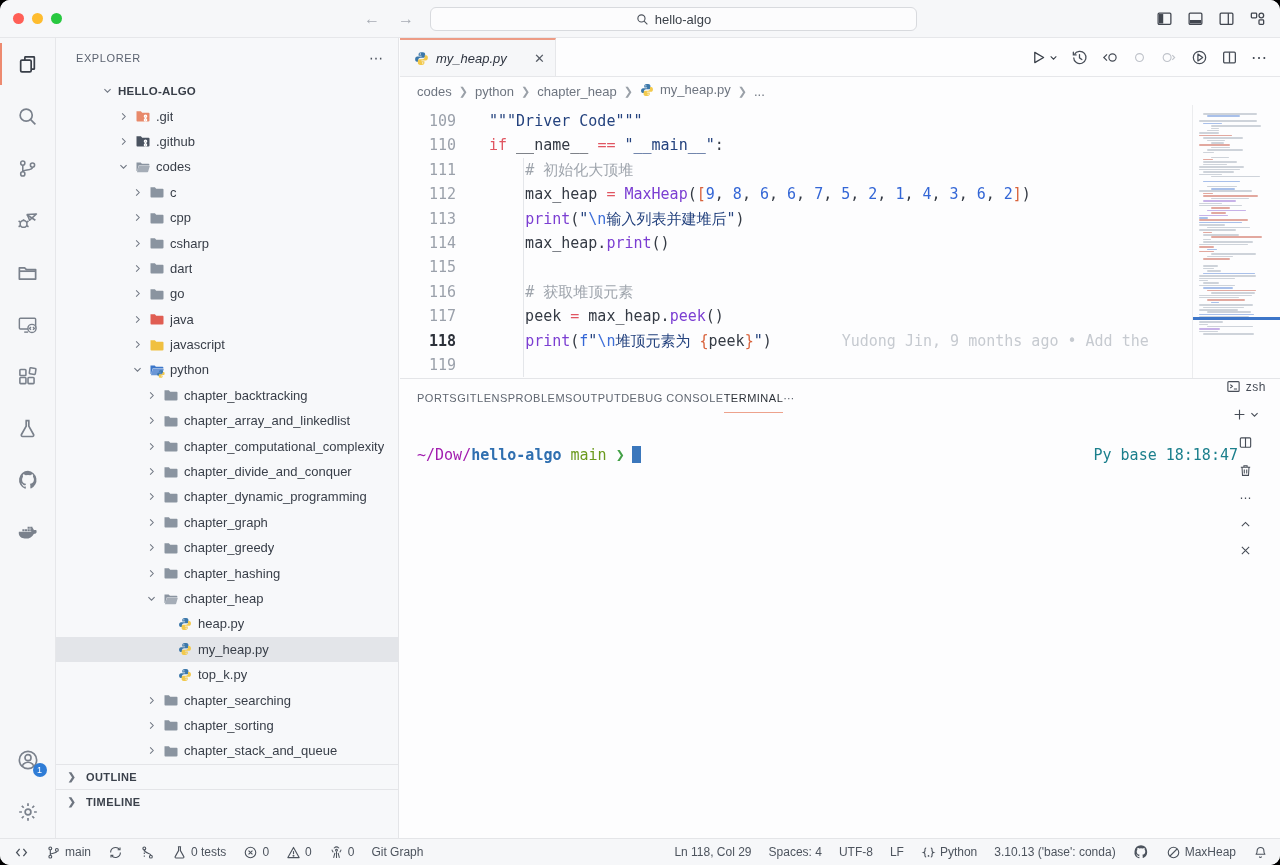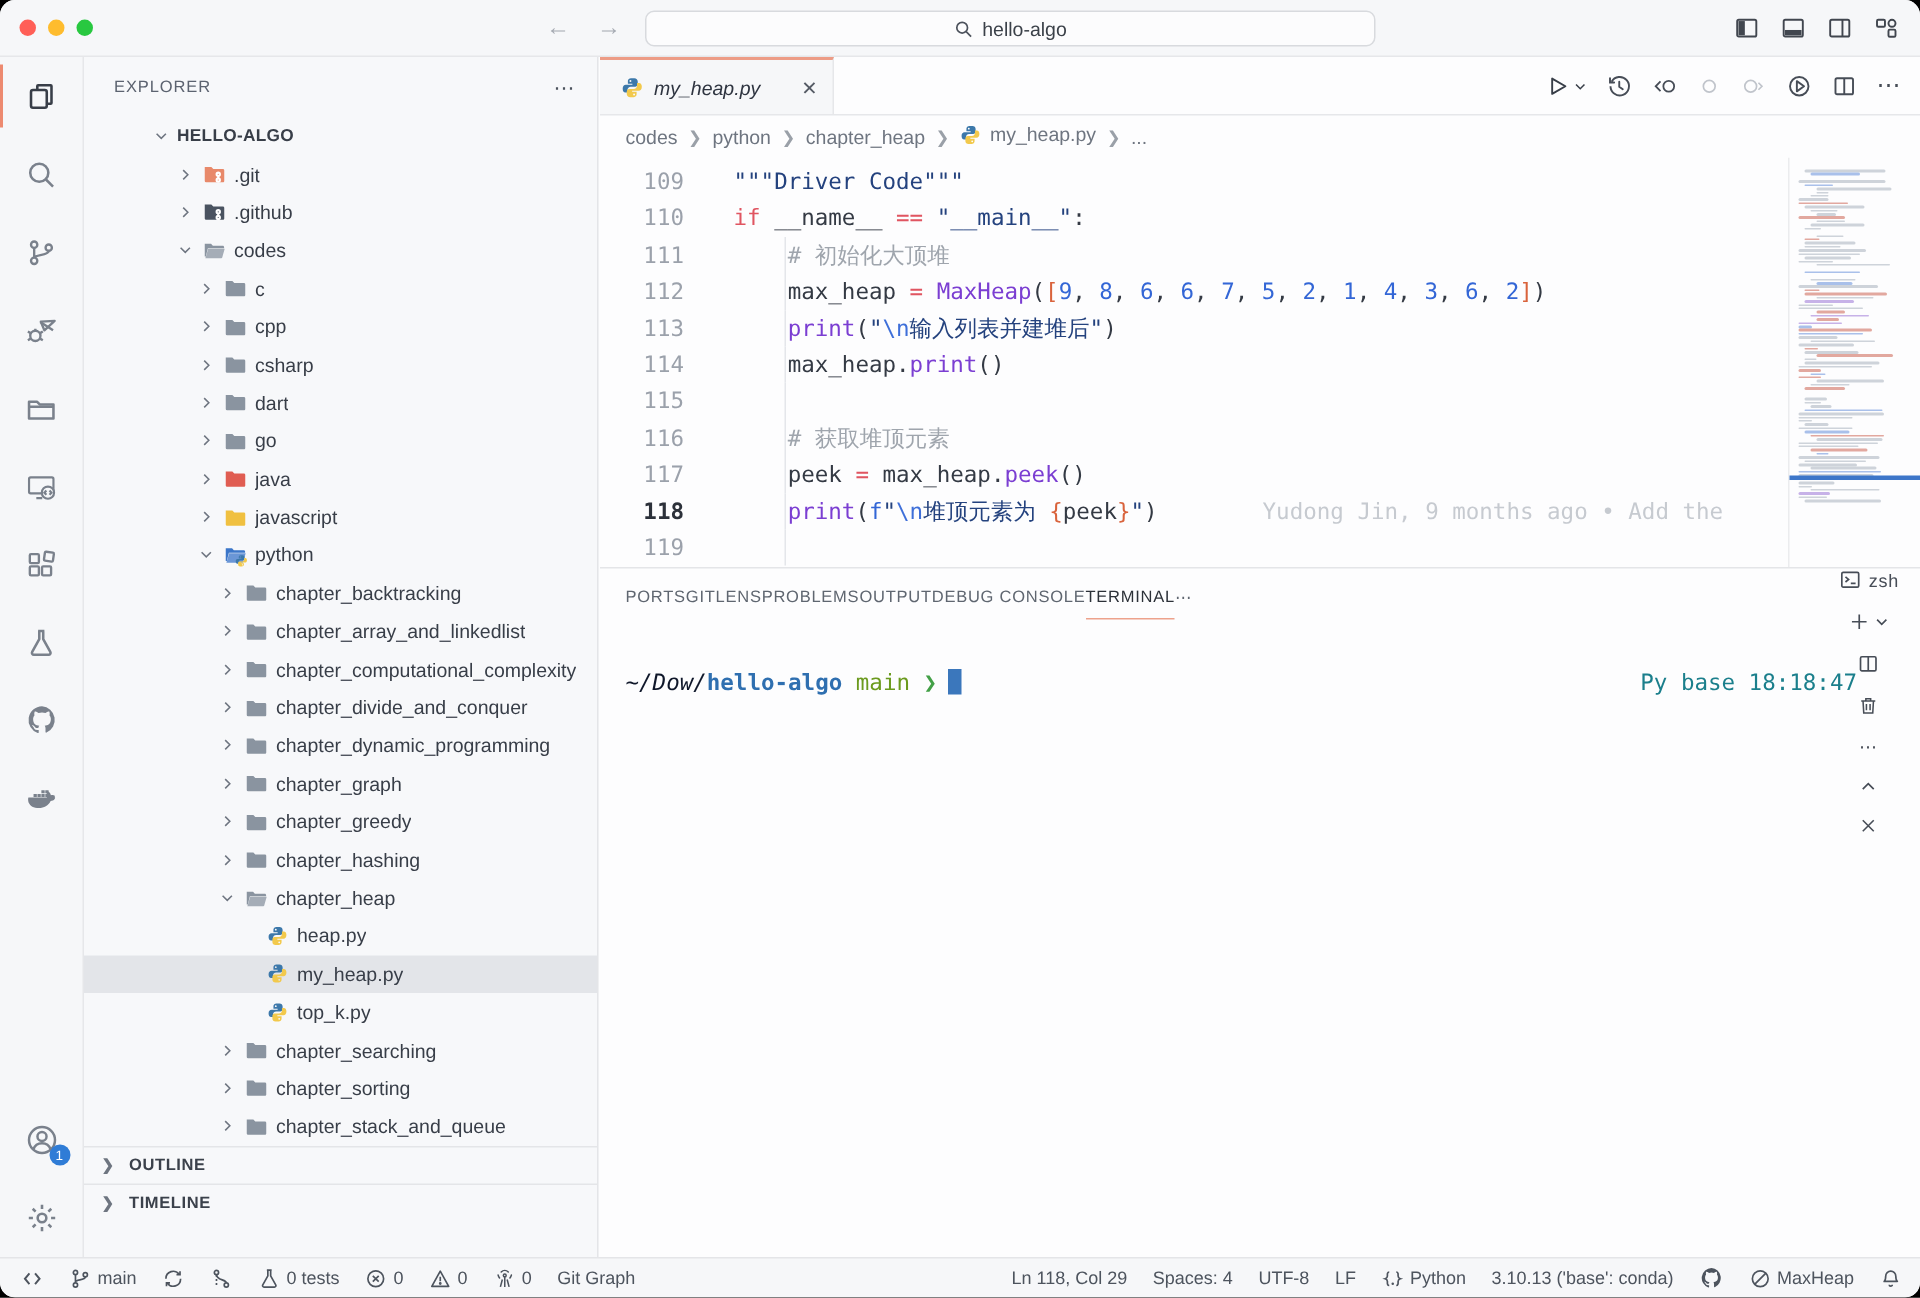--- a/index.html
+++ b/index.html
@@ -72,21 +72,21 @@
   
   .panel { height:460px; border-top:1px solid #e4e5e8; background:#fdfdfe; display:flex; flex-direction:column; }
   .panel-tabs { height:36px; display:flex; align-items:center; padding-left:17px; 
     font-size:11px; letter-spacing:.5px; color:#5f6670; position:relative; }
   .ptab { cursor:pointer; padding:10px 0 8px; }
   .ptab.active { color:#2c3138; border-bottom:1.5px solid #eda28c; }
   .panel-actions { position:absolute; right:14px; top:0; height:100%; display:flex; align-items:center; gap:13px; color:#474d57; font-size:12px;flex-direction:column; }
   .panel-actions .zsh { display:flex; align-items:center; gap:5px; }
   .term { flex:1; position:relative; font-family:"DejaVu Sans Mono","Liberation Mono",monospace; font-size:15px; }
   .prompt { position:absolute; left:17px; top:31px; white-space:pre; }
-  .p-path { color:#0f172a;font-style:italic; } .p-repo { color:#2f6fb0; font-weight:700; }
+  .p-path { color:#a21caf; } .p-repo { color:#2f6fb0; font-weight:700; }
   .p-branch { color:#6b9a1e; } .p-arrow { color:#43a047; }
   .p-cursor { display:inline-block; width:9px; height:17px; background:#3b77bc; vertical-align:-3px; margin-left:7px; }
   .p-right { position:absolute; right:42px; top:31px; color:#1b7f8c; }
   
   .statusbar { position:absolute; left:0; bottom:0; width:100%; height:27px; background:#f6f7f9;
     border-top:1px solid #e4e5e8; display:flex; align-items:center; font-size:12px; color:#4d545e; padding:0 12px 0 14px; }
   .sb-item { display:flex; align-items:center; gap:4px; margin-right:17px; cursor:pointer; white-space:nowrap; }
   .sb-right { margin-left:auto; display:flex; align-items:center; }
   .sb-right .sb-item { margin-right:0; margin-left:17px; }
   svg { display:block; }

